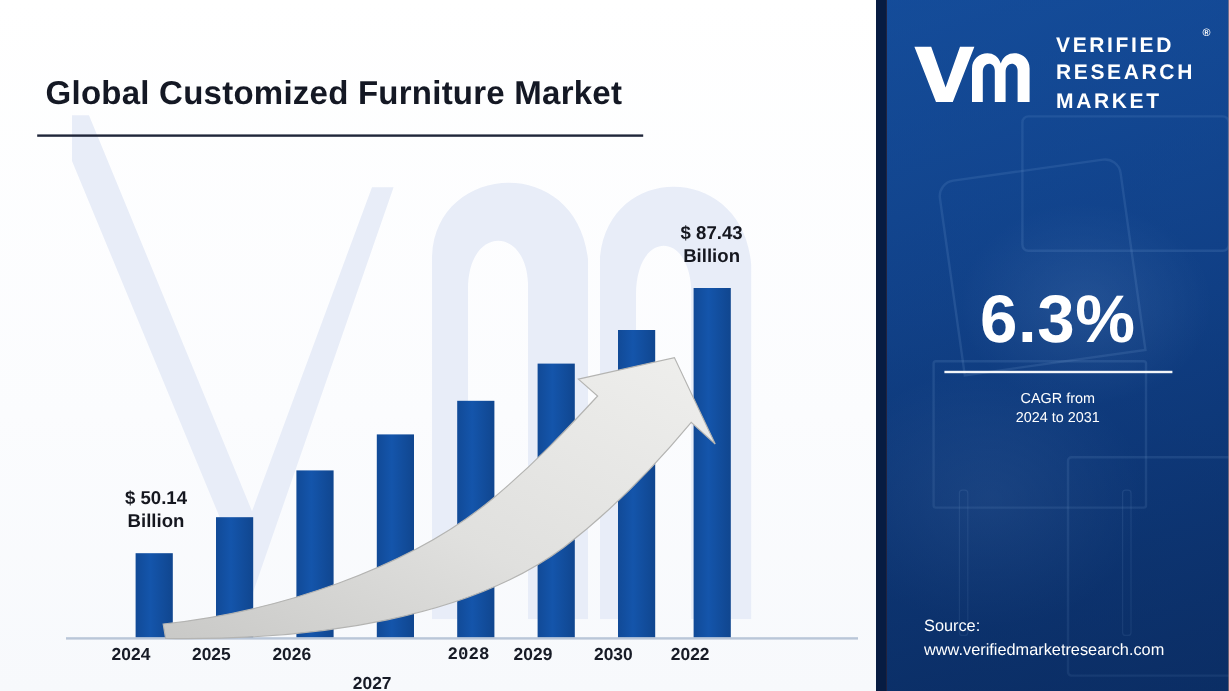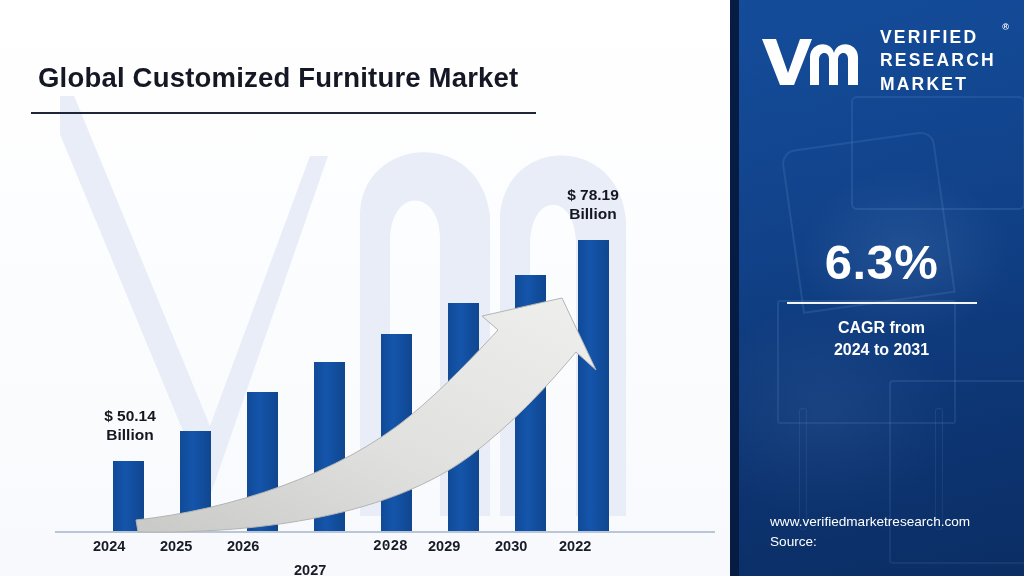--- a/index.html
+++ b/index.html
@@ -173,36 +173,36 @@
 
   .cagr-block {
     position: absolute;
     left: 9px;
     top: 238px;
     width: 285px;
     text-align: center;
   }
   .cagr-value {
     color: #ffffff;
-    font-size: 49px;
+    font-size: 56px;
     font-weight: 700;
     letter-spacing: 0.5px;
     line-height: 1;
   }
   .cagr-rule {
     width: 190px;
     height: 2px;
     background: #ffffff;
     margin: 15px auto 13px auto;
     opacity: 0.95;
   }
   .cagr-caption {
     color: #ffffff;
-    font-size: 16px;
-    font-weight: 700;
+    font-size: 12px;
+    font-weight: 400;
     line-height: 1.35;
     white-space: pre-line;
   }
 
   .source-block {
     position: absolute;
     left: 40px;
     top: 512px;
     color: #ffffff;
     font-size: 13.6px;
@@ -256,21 +256,21 @@
       <div class="tick" style="left:160px;">2025</div>
       <div class="tick" style="left:227px;">2026</div>
       <div class="tick" style="left:294px;margin-top:24px;">2027</div>
       <div class="tick" style="left:373px;font-family:Liberation Mono, monospace;">2028</div>
       <div class="tick" style="left:428px;">2029</div>
       <div class="tick" style="left:495px;">2030</div>
       <div class="tick" style="left:559px;">2022</div>
 
       <div class="value-label first">$ 50.14
 Billion</div>
-      <div class="value-label last">$ 78.19
+      <div class="value-label last">$ 87.43
 Billion</div>
     </div>
   </div>
 
   <div class="side-panel">
     <div class="side-photo">
       <div class="photo-shape" style="left:52px; top:140px; width:150px; height:160px; transform:rotate(-8deg); border-radius:14px 14px 0 0;"></div>
       <div class="photo-shape" style="left:38px; top:300px; width:175px; height:120px;"></div>
       <div class="photo-shape" style="left:60px; top:408px; width:6px;  height:120px; border-width:1px;"></div>
       <div class="photo-shape" style="left:196px; top:408px; width:6px; height:120px; border-width:1px;"></div>
@@ -294,18 +294,18 @@
     </div>
 
     <div class="cagr-block">
       <div class="cagr-value">6.3%</div>
       <div class="cagr-rule"></div>
       <div class="cagr-caption">CAGR from
 2024 to 2031</div>
     </div>
 
     <div class="source-block">
+      <div>Source:</div>
       <div>www.verifiedmarketresearch.com</div>
-      <div>Source:</div>
     </div>
   </div>
 
 </div>
 
 </body></html>

